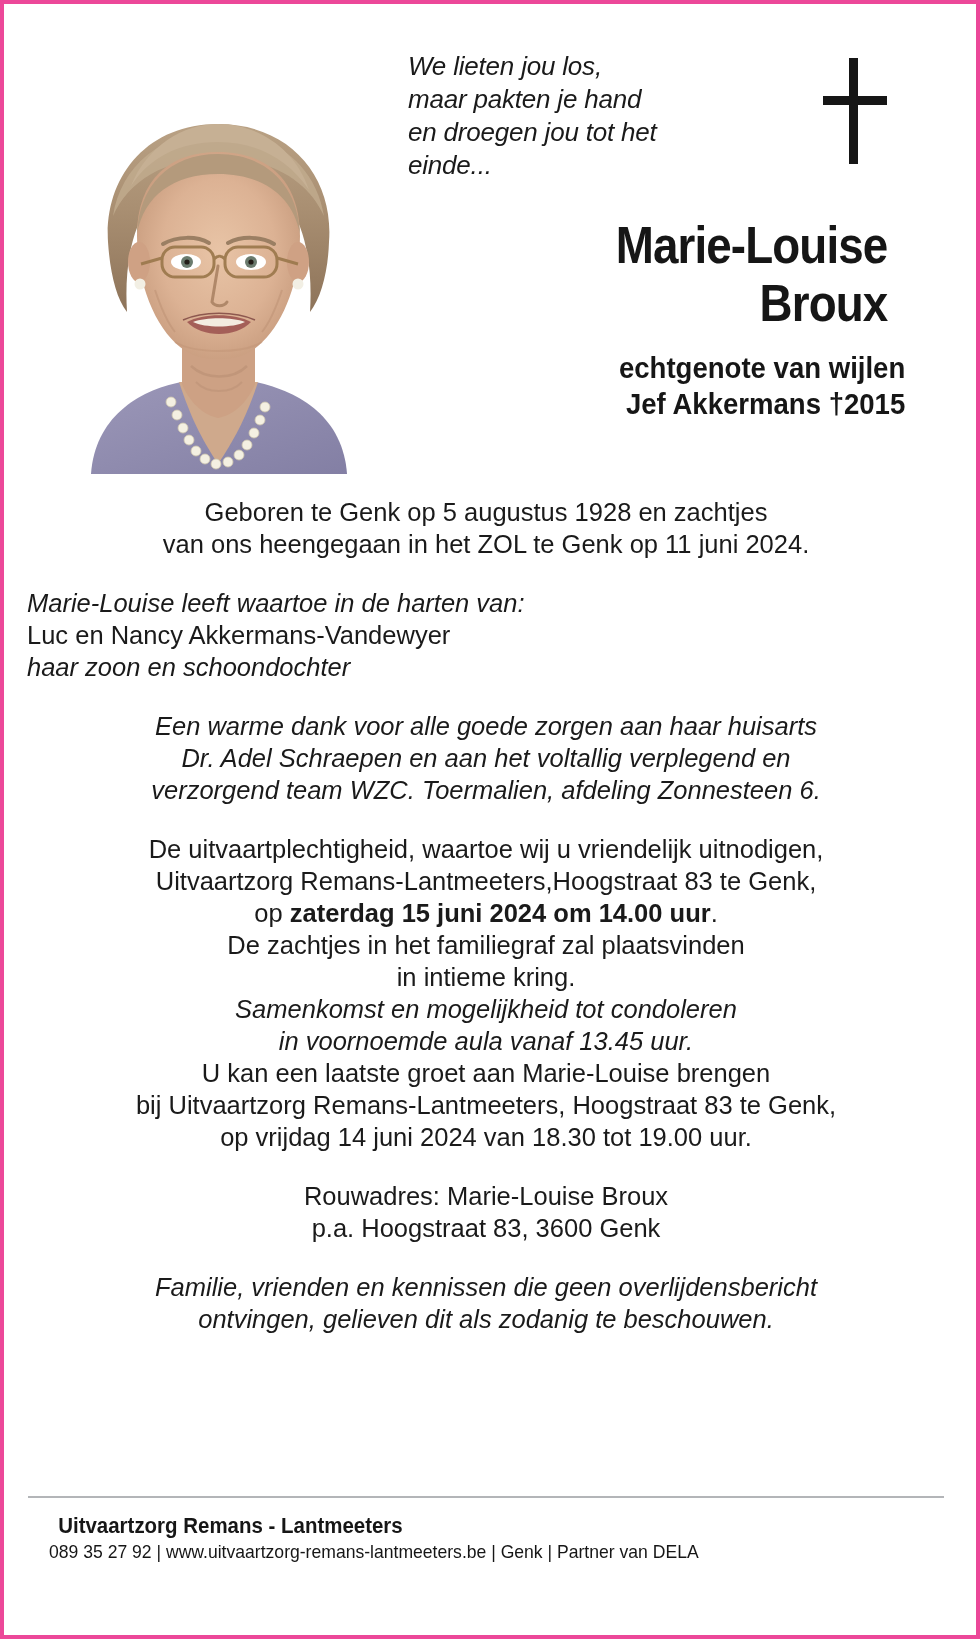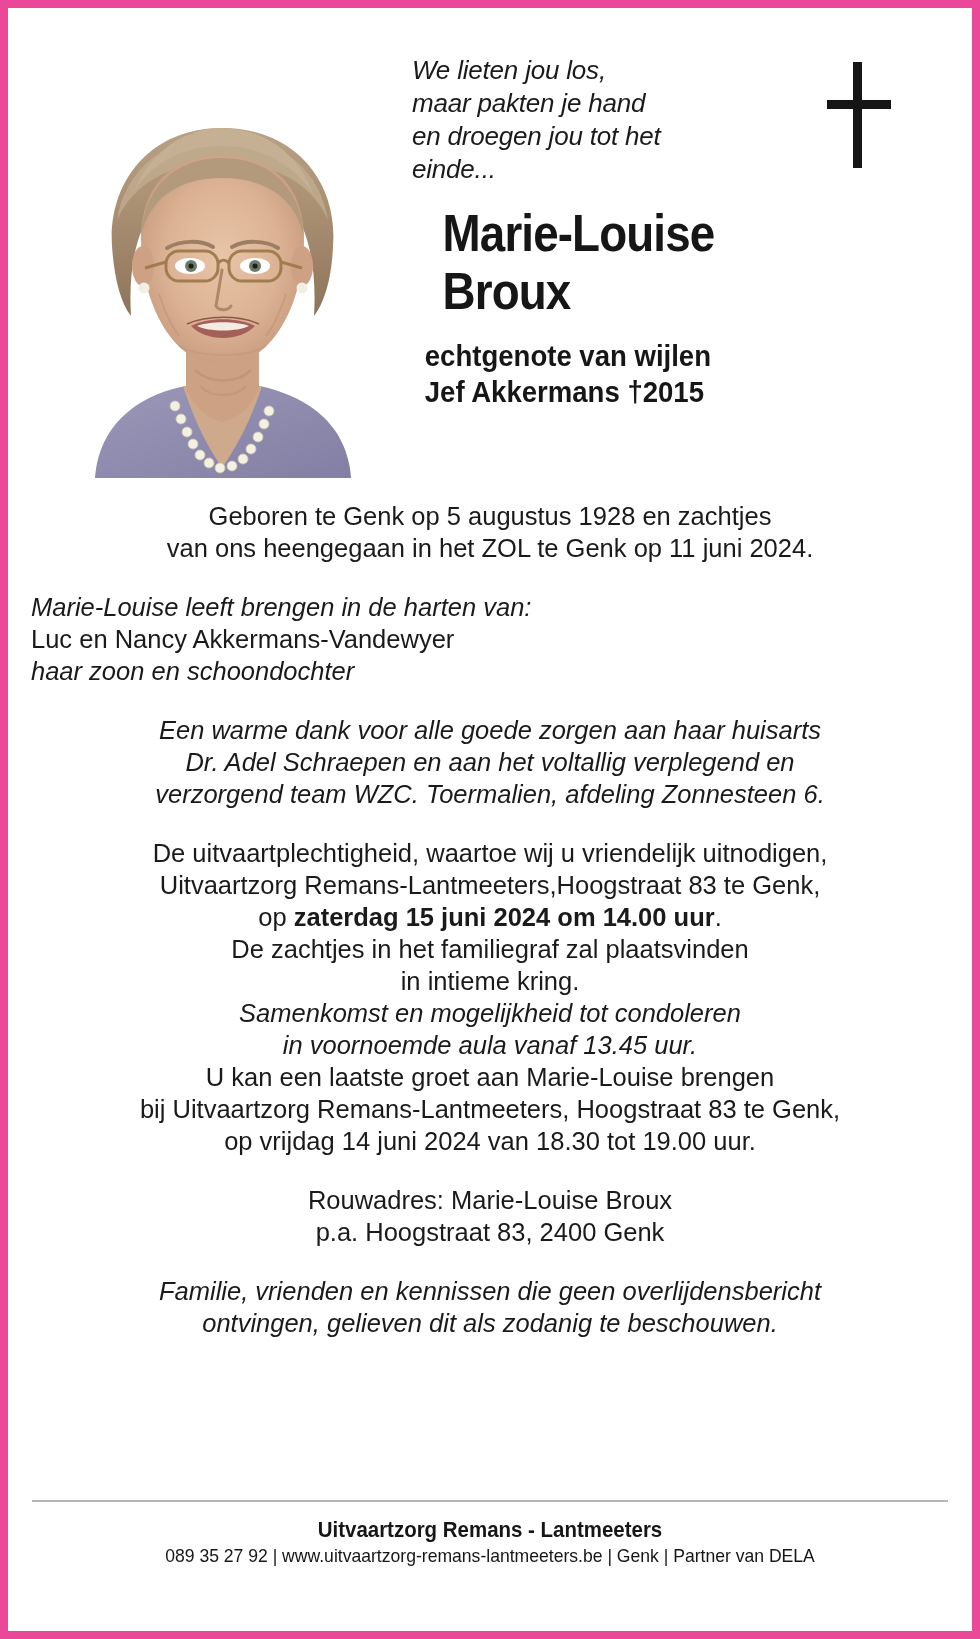--- a/index.html
+++ b/index.html
@@ -9,21 +9,21 @@
   }
   body {
     font-family: "Liberation Sans", sans-serif;
   }
   .page {
     position: relative;
     width: 980px;
     height: 1639px;
     box-sizing: border-box;
     background: #ffffff;
-    border: 8px solid #ec4899;
+    border: 4px solid #ec4899;
     overflow: hidden;
   }
   .inner {
     position: relative;
     width: 964px;
     height: 1623px;
     background: #ffffff;
   }
 
   
@@ -75,23 +75,23 @@
     color: #1a1a1a;
     text-align: left;
     letter-spacing: -0.2px;
   }
   .poem div { white-space: nowrap; }
 
   
   .name-block {
     position: absolute;
     left: 404px;
-    top: 196px;
+    top: 212px;
     width: 510px;
-    text-align: left;
+    text-align: right;
   }
   .name-line {
     font-weight: bold;
     font-size: 52px;
     line-height: 58px;
     letter-spacing: -1px;
     color: #161616;
     transform: scaleX(0.88);
     transform-origin: center;
   }
@@ -130,21 +130,20 @@
     top: 1492px;
     width: 916px;
     height: 2px;
     background: #b3b5b8;
   }
   .footer {
     position: absolute;
     left: 22px;
     top: 1508px;
     width: 920px;
-    text-align: center;
     color: #161616;
   }
   .footer-company {
     font-weight: bold;
     font-size: 22px;
     line-height: 28px;
     transform: scaleX(0.93);
     transform-origin: center;
   }
   .footer-contact {
@@ -266,21 +265,21 @@
       <div class="spouse" style="margin-top:0;">Jef Akkermans †2015</div>
     </div>
 
     <div class="body-text">
 
       <div class="blk">Geboren te Genk op 5 augustus 1928 en zachtjes</div>
       <div class="blk">van ons heengegaan in het ZOL te Genk op 11 juni 2024.</div>
 
       <div class="gap"></div>
 
-      <div class="blk left italic">Marie-Louise leeft brengen in de harten van:</div>
+      <div class="blk left italic">Marie-Louise leeft waartoe in de harten van:</div>
       <div class="blk left">Luc en Nancy Akkermans-Vandewyer</div>
       <div class="blk right italic">haar zoon en schoondochter</div>
 
       <div class="gap"></div>
 
       <div class="blk italic">Een warme dank voor alle goede zorgen aan haar huisarts</div>
       <div class="blk italic">Dr. Adel Schraepen en aan het voltallig verplegend en</div>
       <div class="blk italic">verzorgend team WZC. Toermalien, afdeling Zonnesteen 6.</div>
 
       <div class="gap"></div>
@@ -292,21 +291,21 @@
       <div class="blk">in intieme kring.</div>
       <div class="blk italic">Samenkomst en mogelijkheid tot condoleren</div>
       <div class="blk italic">in voornoemde aula vanaf 13.45 uur.</div>
       <div class="blk">U kan een laatste groet aan Marie-Louise brengen</div>
       <div class="blk">bij Uitvaartzorg Remans-Lantmeeters, Hoogstraat 83 te Genk,</div>
       <div class="blk">op vrijdag 14 juni 2024 van 18.30 tot 19.00 uur.</div>
 
       <div class="gap"></div>
 
       <div class="blk">Rouwadres: Marie-Louise Broux</div>
-      <div class="blk">p.a. Hoogstraat 83, 2400 Genk</div>
+      <div class="blk">p.a. Hoogstraat 83, 3600 Genk</div>
 
       <div class="gap"></div>
 
       <div class="blk italic">Familie, vrienden en kennissen die geen overlijdensbericht</div>
       <div class="blk italic">ontvingen, gelieven dit als zodanig te beschouwen.</div>
     </div>
 
     <div class="divider"></div>
 
     <div class="footer">

